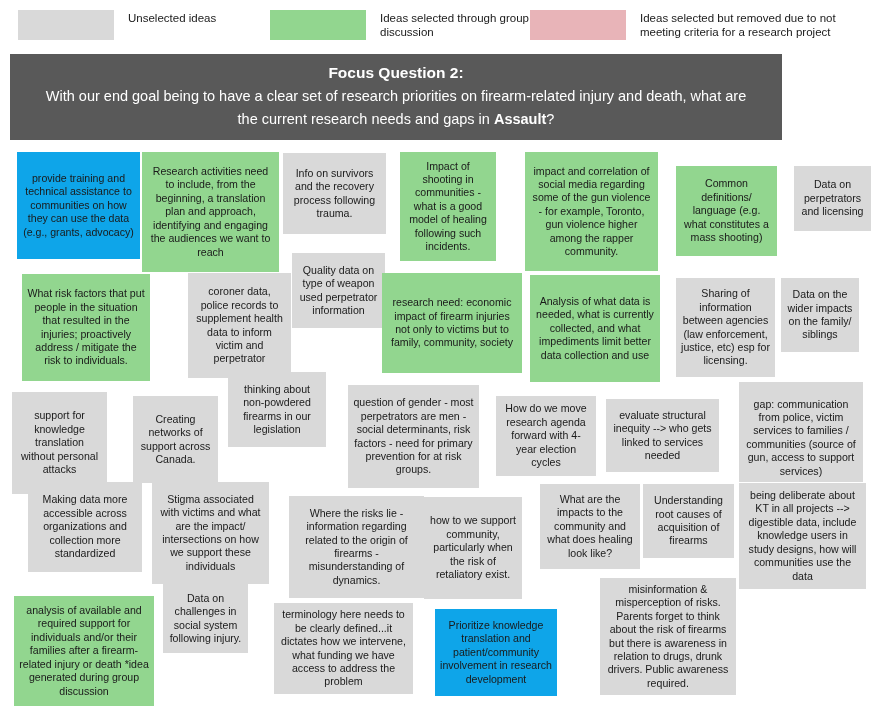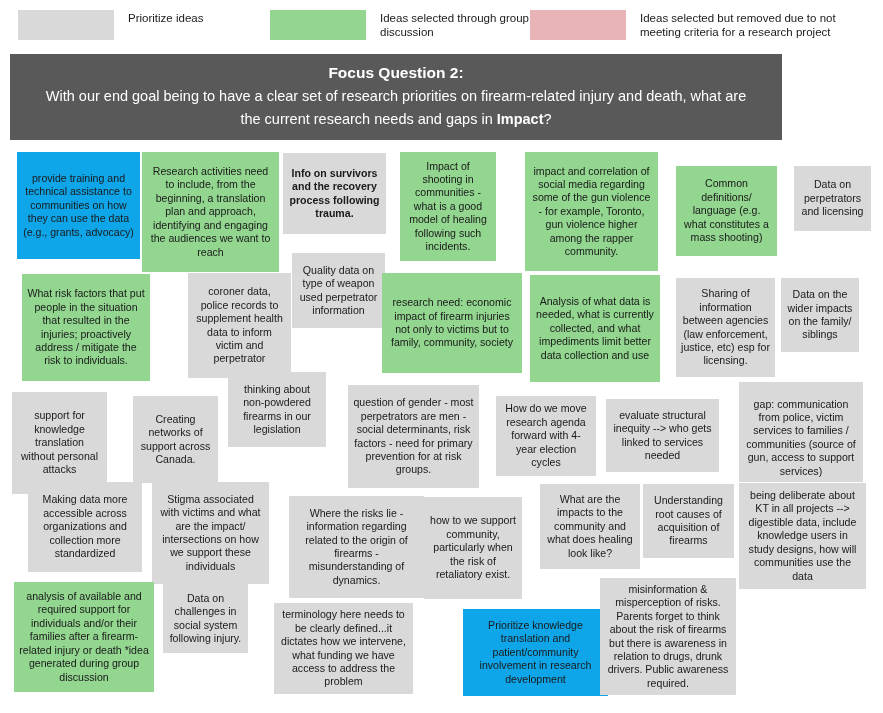--- a/index.html
+++ b/index.html
@@ -98,45 +98,45 @@
   .note.grey  { background: #d9d9d9; }
   .note.green { background: #92d68f; }
   .note.pink  { background: #0ea5e9; }
 </style>
 </head>
 <body>
 
 <div id="legend">
   <div class="legend-item" id="legend-item-0">
     <div class="legend-swatch" style="background: rgb(217, 217, 217);"></div>
-    <div class="legend-label">Prioritize ideas</div>
+    <div class="legend-label">Unselected ideas</div>
   </div>
   <div class="legend-item" id="legend-item-1">
     <div class="legend-swatch" style="background: rgb(146, 214, 143);"></div>
     <div class="legend-label">Ideas selected through group discussion</div>
   </div>
   <div class="legend-item" id="legend-item-2">
     <div class="legend-swatch" style="background: rgb(232, 180, 184);"></div>
     <div class="legend-label">Ideas selected but removed due to not meeting criteria for a research project</div>
   </div>
 </div>
 
 <div id="focus-banner" style="background: rgb(89, 89, 89);">
   <div class="banner-title">Focus Question 2:</div>
-  <div class="banner-body"><span>With our end goal being to have a clear set of research priorities on firearm-related injury and death, what are the current research needs and gaps in </span><b>Impact</b><span>?</span></div>
+  <div class="banner-body"><span>With our end goal being to have a clear set of research priorities on firearm-related injury and death, what are the current research needs and gaps in </span><b>Assault</b><span>?</span></div>
 </div>
 
 <div id="board">
     <div class="note pink" style="left: 17px; top: 152px; width: 123px; height: 107px;">
       <span>provide training and technical assistance to communities on how they can use the data (e.g., grants, advocacy)</span>
     </div>
     <div class="note green" style="left: 142px; top: 152px; width: 137px; height: 120px;">
       <span>Research activities need to include, from the beginning, a translation plan and approach, identifying and engaging the audiences we want to reach</span>
     </div>
-    <div class="note grey" style="left: 283px; top: 153px; width: 103px; height: 81px; font-weight: bold;">
+    <div class="note grey" style="left: 283px; top: 153px; width: 103px; height: 81px;">
       <span>Info on survivors and the recovery process following trauma.</span>
     </div>
     <div class="note green" style="left: 400px; top: 152px; width: 96px; height: 109px;">
       <span>Impact of shooting in communities - what is a good model of healing following such incidents.</span>
     </div>
     <div class="note green" style="left: 525px; top: 152px; width: 133px; height: 119px;">
       <span>impact and correlation of social media regarding some of the gun violence - for example, Toronto, gun violence higher among the rapper community.</span>
     </div>
     <div class="note green" style="left: 676px; top: 166px; width: 101px; height: 90px;">
       <span>Common definitions/ language (e.g. what constitutes a mass shooting)</span>
@@ -200,28 +200,28 @@
     </div>
     <div class="note grey" style="left: 540px; top: 484px; width: 100px; height: 85px;">
       <span>What are the impacts to the community and what does healing look like?</span>
     </div>
     <div class="note grey" style="left: 643px; top: 484px; width: 91px; height: 74px;">
       <span>Understanding root causes of acquisition of firearms</span>
     </div>
     <div class="note grey" style="left: 739px; top: 483px; width: 127px; height: 106px;">
       <span>being deliberate about KT in all projects --&gt; digestible data, include knowledge users in study designs, how will communities use the data</span>
     </div>
-    <div class="note green" style="left: 14px; top: 582px; width: 140px; height: 110px;">
+    <div class="note green" style="left: 14px; top: 596px; width: 140px; height: 110px;">
       <span>analysis of available and required support for individuals and/or their families after a firearm-related injury or death *idea generated during group discussion</span>
     </div>
     <div class="note grey" style="left: 163px; top: 584px; width: 85px; height: 69px;">
       <span>Data on challenges in social system following injury.</span>
     </div>
     <div class="note grey" style="left: 274px; top: 603px; width: 139px; height: 91px;">
       <span>terminology here needs to be clearly defined...it dictates how we intervene, what funding we have access to address the problem</span>
     </div>
-    <div class="note pink" style="left: 435px; top: 609px; width: 145px; height: 87px; margin-left: 28px;">
+    <div class="note pink" style="left: 435px; top: 609px; width: 122px; height: 87px;">
       <span>Prioritize knowledge translation and patient/community involvement in research development</span>
     </div>
     <div class="note grey" style="left: 600px; top: 578px; width: 136px; height: 117px;">
       <span>misinformation &amp; misperception of risks. Parents forget to think about the risk of firearms but there is awareness in relation to drugs, drunk drivers.  Public awareness required.</span>
     </div>
   </div>
 
 </body></html>

